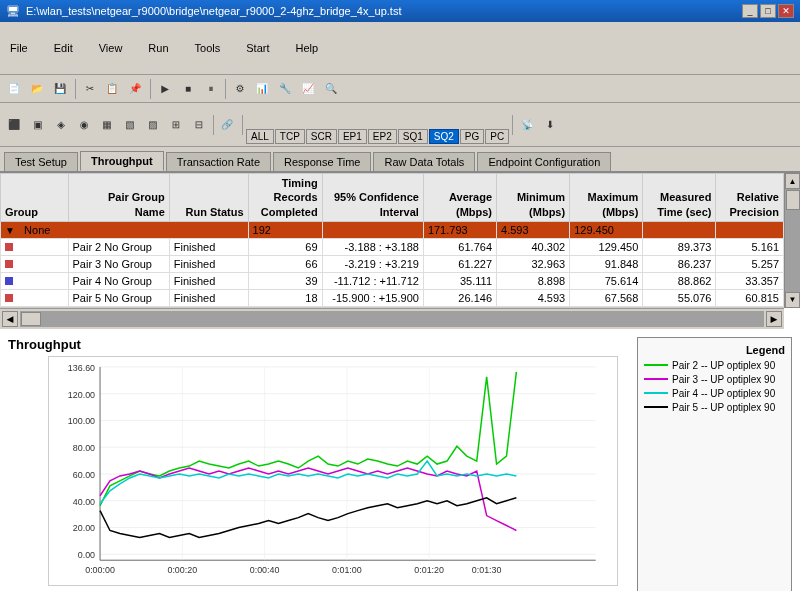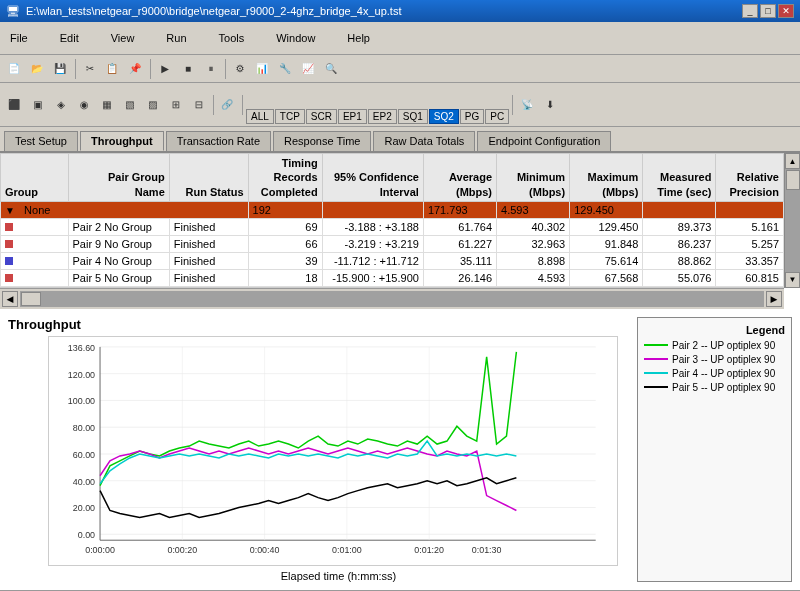--- a/index.html
+++ b/index.html
@@ -20,21 +20,21 @@
     .title-btn {
       width: 16px; height: 14px; background: #d4d0c8; border: 1px solid #888;
       font-size: 9px; display: flex; align-items: center; justify-content: center;
       cursor: pointer; color: #000;
     }
     .title-btn.close { background: #c04040; color: white; }
     
     
     .menu-bar {
       background: #d4d0c8; border-bottom: 1px solid #999;
-      padding: 8px 4px; display: flex; gap: 20px;
+      padding: 18px 4px; display: flex; gap: 14px;
     }
     .menu-item { padding: 2px 6px; cursor: pointer; font-size: 11px; }
     
     
     .toolbar {
       background: #d4d0c8; border-bottom: 1px solid #999;
       padding: 2px 4px; display: flex; align-items: center; gap: 1px; min-height: 28px;
     }
     .toolbar-btn {
       width: 22px; height: 22px; background: #d4d0c8;
@@ -50,21 +50,21 @@
     
     
     .toolbar2 {
       background: #d4d0c8; border-bottom: 1px solid #999;
       padding: 2px 4px; display: flex; align-items: center; gap: 1px; min-height: 26px;
     }
     
     
     .tabs {
       background: #d4d0c8; padding: 4px 4px 0;
-      display: flex; gap: 2px; border-bottom: 2px solid #888;
+      display: flex; gap: 2px; border-bottom: 2px solid #888; align-items: center;
     }
     .tab {
       padding: 3px 10px; background: #c0bdb5; border: 1px solid #888;
       border-bottom: none; cursor: pointer; font-size: 11px;
     }
     .tab.active { background: #d4d0c8; border-bottom: 1px solid #d4d0c8; font-weight: bold; }
     
     
     .main-content { background: white; padding: 0; }
     
@@ -159,21 +159,21 @@
     <div class="title-btn close">✕</div>
   </div>
 </div>
 
 <div class="menu-bar">
   <span class="menu-item">File</span>
   <span class="menu-item">Edit</span>
   <span class="menu-item">View</span>
   <span class="menu-item">Run</span>
   <span class="menu-item">Tools</span>
-  <span class="menu-item">Window</span>
+  <span class="menu-item">Start</span>
   <span class="menu-item">Help</span>
 </div>
 
 <div class="toolbar">
   <div class="toolbar-btn">📄</div>
   <div class="toolbar-btn">📂</div>
   <div class="toolbar-btn">💾</div>
   <div class="toolbar-sep"></div>
   <div class="toolbar-btn">✂</div>
   <div class="toolbar-btn">📋</div>
@@ -272,21 +272,21 @@
             <td>61.764</td>
             <td>40.302</td>
             <td>129.450</td>
             <td>89.373</td>
             <td>5.161</td>
           </tr>
           <tr>
             <td class="left">
               <span style="display:inline-block;width:8px;height:8px;background:#cc4444;margin-right:2px;"></span>
             </td>
-            <td class="left">Pair 9 No Group</td>
+            <td class="left">Pair 3 No Group</td>
             <td class="left">Finished</td>
             <td>66</td>
             <td>-3.219 : +3.219</td>
             <td>61.227</td>
             <td>32.963</td>
             <td>91.848</td>
             <td>86.237</td>
             <td>5.257</td>
           </tr>
           <tr>

